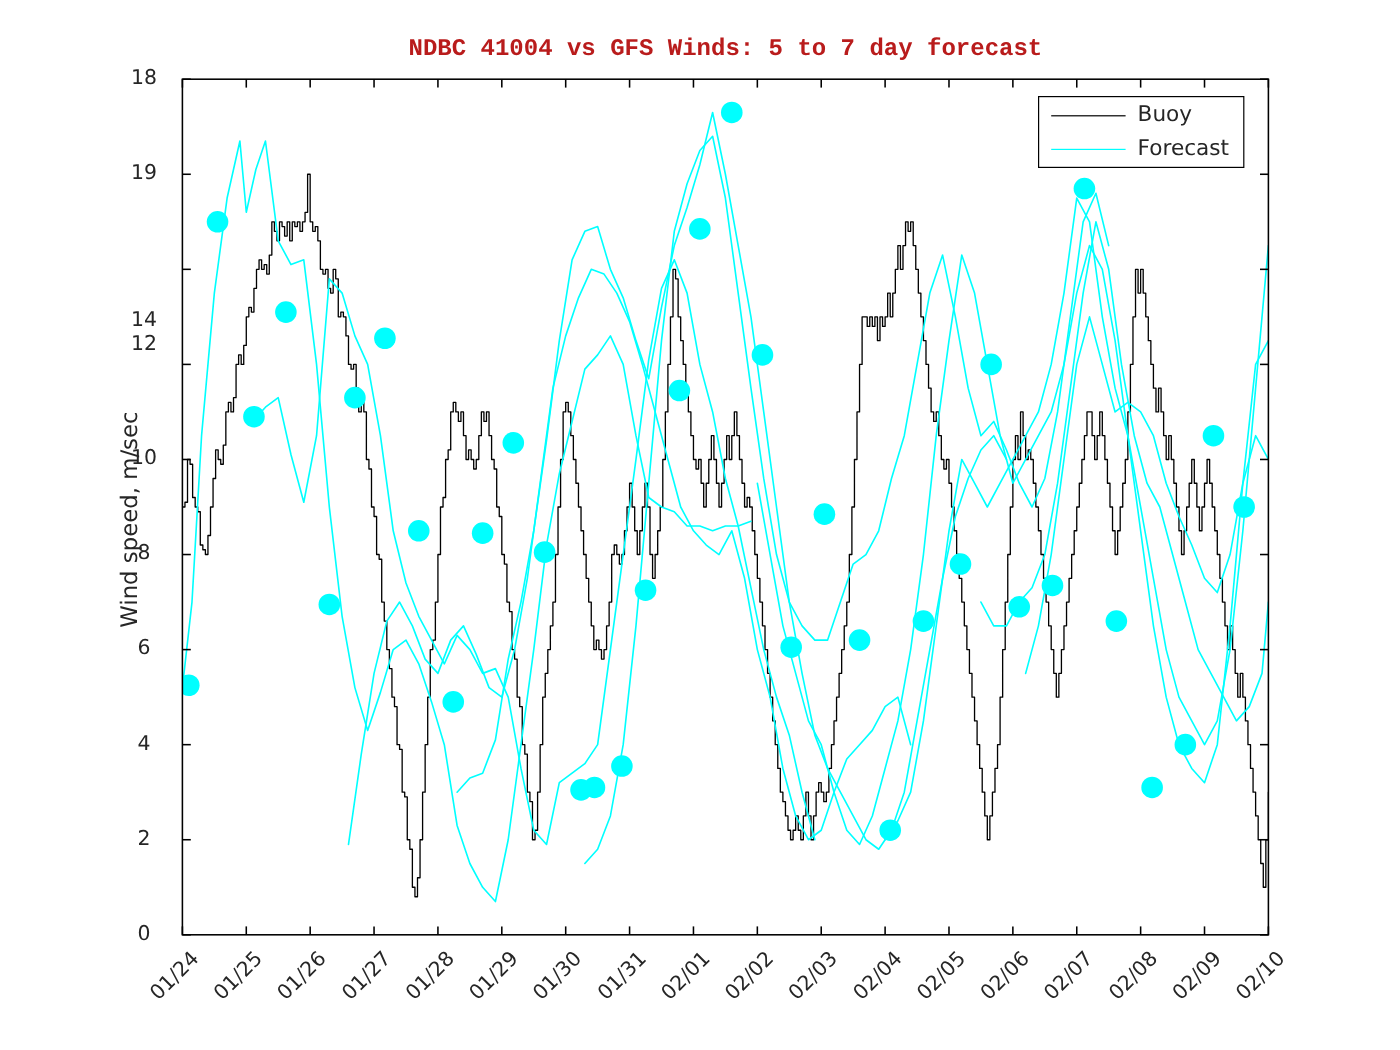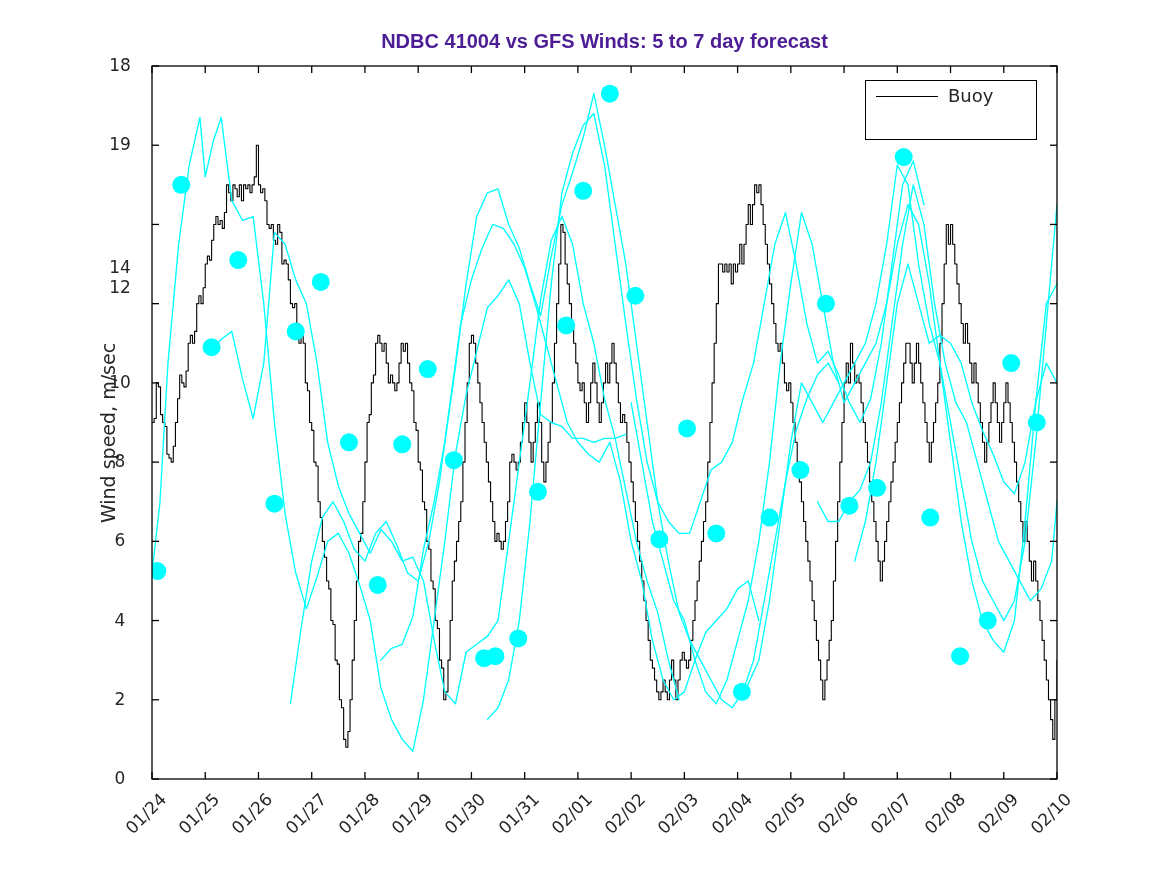--- a/index.html
+++ b/index.html
@@ -18,23 +18,23 @@
     width: 1167px; height: 875px;
     background: #ffffff;
   }
   #chart-title {
     position: absolute;
     left: 152px; top: 30px;
     width: 905px;
     text-align: center;
     font-size: 20px;
     font-weight: bold;
-    color: #4c1d95;
+    color: #b91c1c;
     letter-spacing: 0px;
-    font-family: Liberation Sans, sans-serif;
+    font-family: Liberation Mono, monospace;
   }
   #ylabel {
     position: absolute;
     left: -252px;
     top: 422px;
     width: 720px;
     text-align: center;
     transform: rotate(-90deg);
     transform-origin: center center;
     font-size: 19px;
@@ -248,15 +248,19 @@
       <div class="xtick-label" style="left: 898.529px; top: 789px; width: 56px;">02/08</div>
       <div class="xtick-label" style="left: 951.765px; top: 789px; width: 56px;">02/09</div>
       <div class="xtick-label" style="left: 1005px; top: 789px; width: 56px;">02/10</div>
     </div>
 
   <div id="legend-box">
     <div class="legend-row" style="top:2px">
       <div class="legend-swatch" style="border-top-color: rgb(0, 0, 0);"></div>
       <div class="legend-text">Buoy</div>
     </div>
+    <div class="legend-row" style="top:30px">
+      <div class="legend-swatch" style="border-top-color: rgb(0, 255, 255);"></div>
+      <div class="legend-text">Forecast</div>
+    </div>
   </div>
 
 </div>
 
 </body></html>

